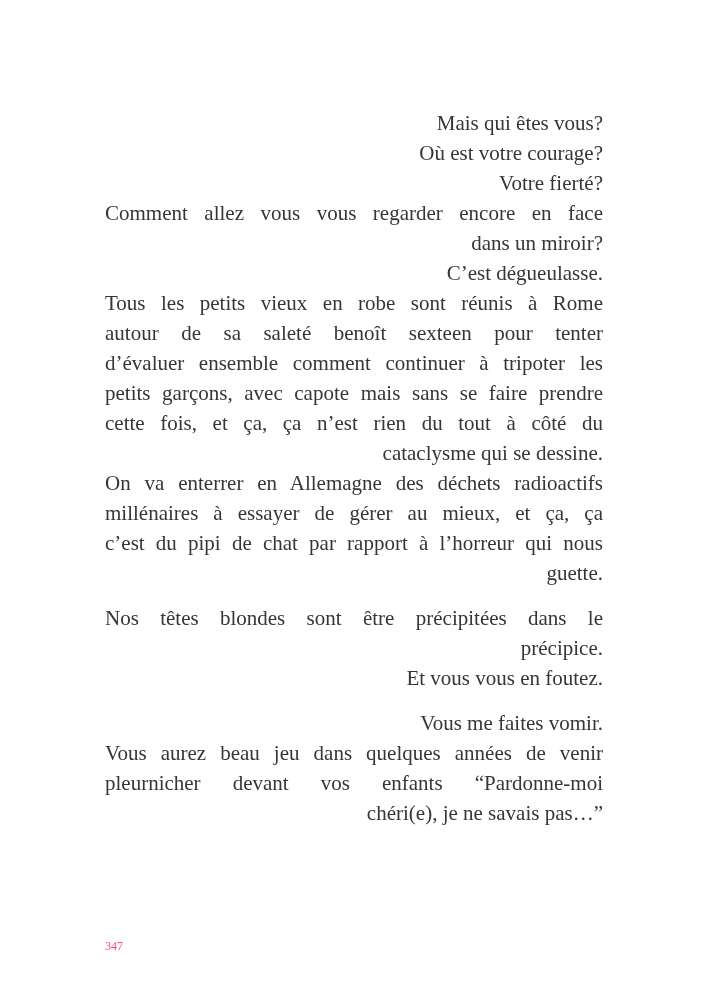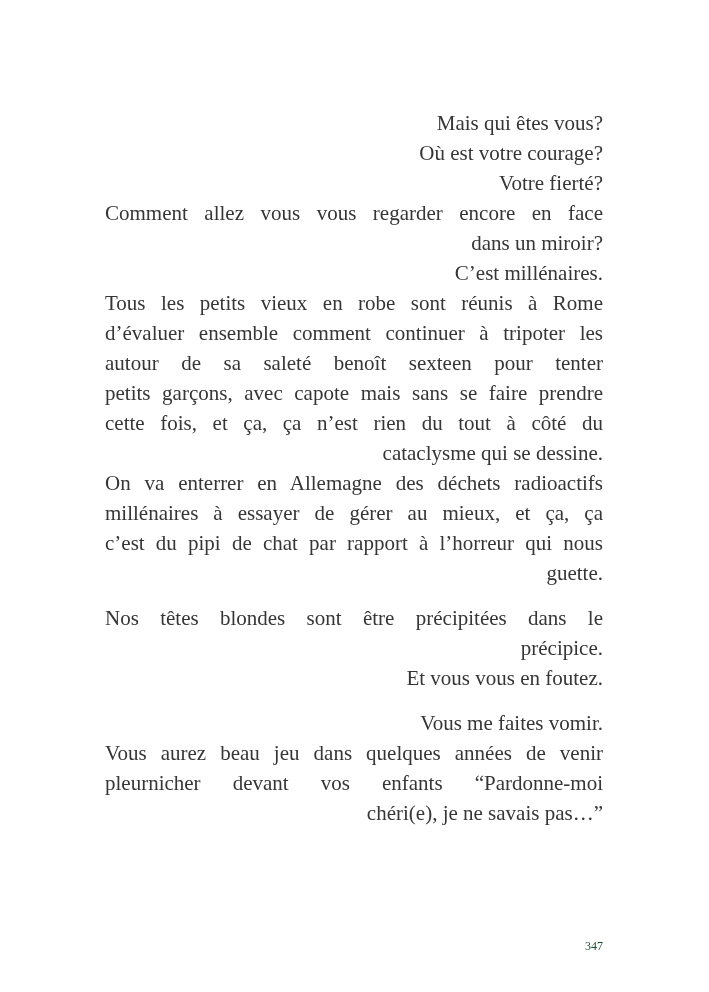--- a/index.html
+++ b/index.html
@@ -38,24 +38,24 @@
   .line.just {
     text-align: justify;
     text-align-last: justify;
     font-family: Liberation Serif, serif;
   }
   .page-number {
     position: absolute;
     left: 105px;
     width: 498px;
     top: 938px;
-    text-align: right;
+    text-align: left;
     font-size: 12px;
     line-height: 16px;
-    color: #14532d;
+    color: #ec4899;
   }
 </style>
 </head>
 <body>
 
 <div class="page">
   <div class="text-block" id="text-block">
       <div class="para">
         <div class="line">Mais qui êtes vous?</div>
       </div>
@@ -63,26 +63,26 @@
         <div class="line">Où est votre courage?</div>
       </div>
       <div class="para">
         <div class="line">Votre fierté?</div>
       </div>
       <div class="para">
         <div class="line just">Comment allez vous vous regarder encore en face</div>
         <div class="line">dans un miroir?</div>
       </div>
       <div class="para">
-        <div class="line">C’est millénaires.</div>
+        <div class="line">C’est dégueulasse.</div>
       </div>
       <div class="para">
         <div class="line just">Tous les petits vieux en robe sont réunis à Rome</div>
+        <div class="line just">autour de sa saleté benoît sexteen pour tenter</div>
         <div class="line just">d’évaluer ensemble comment continuer à tripoter les</div>
-        <div class="line just">autour de sa saleté benoît sexteen pour tenter</div>
         <div class="line just">petits garçons, avec capote mais sans se faire prendre</div>
         <div class="line just">cette fois, et ça, ça n’est rien du tout à côté du</div>
         <div class="line">cataclysme qui se dessine.</div>
       </div>
       <div class="para">
         <div class="line just">On va enterrer en Allemagne des déchets radioactifs</div>
         <div class="line just">millénaires à essayer de gérer au mieux, et ça, ça</div>
         <div class="line just">c’est du pipi de chat par rapport à l’horreur qui nous</div>
         <div class="line">guette.</div>
       </div>

